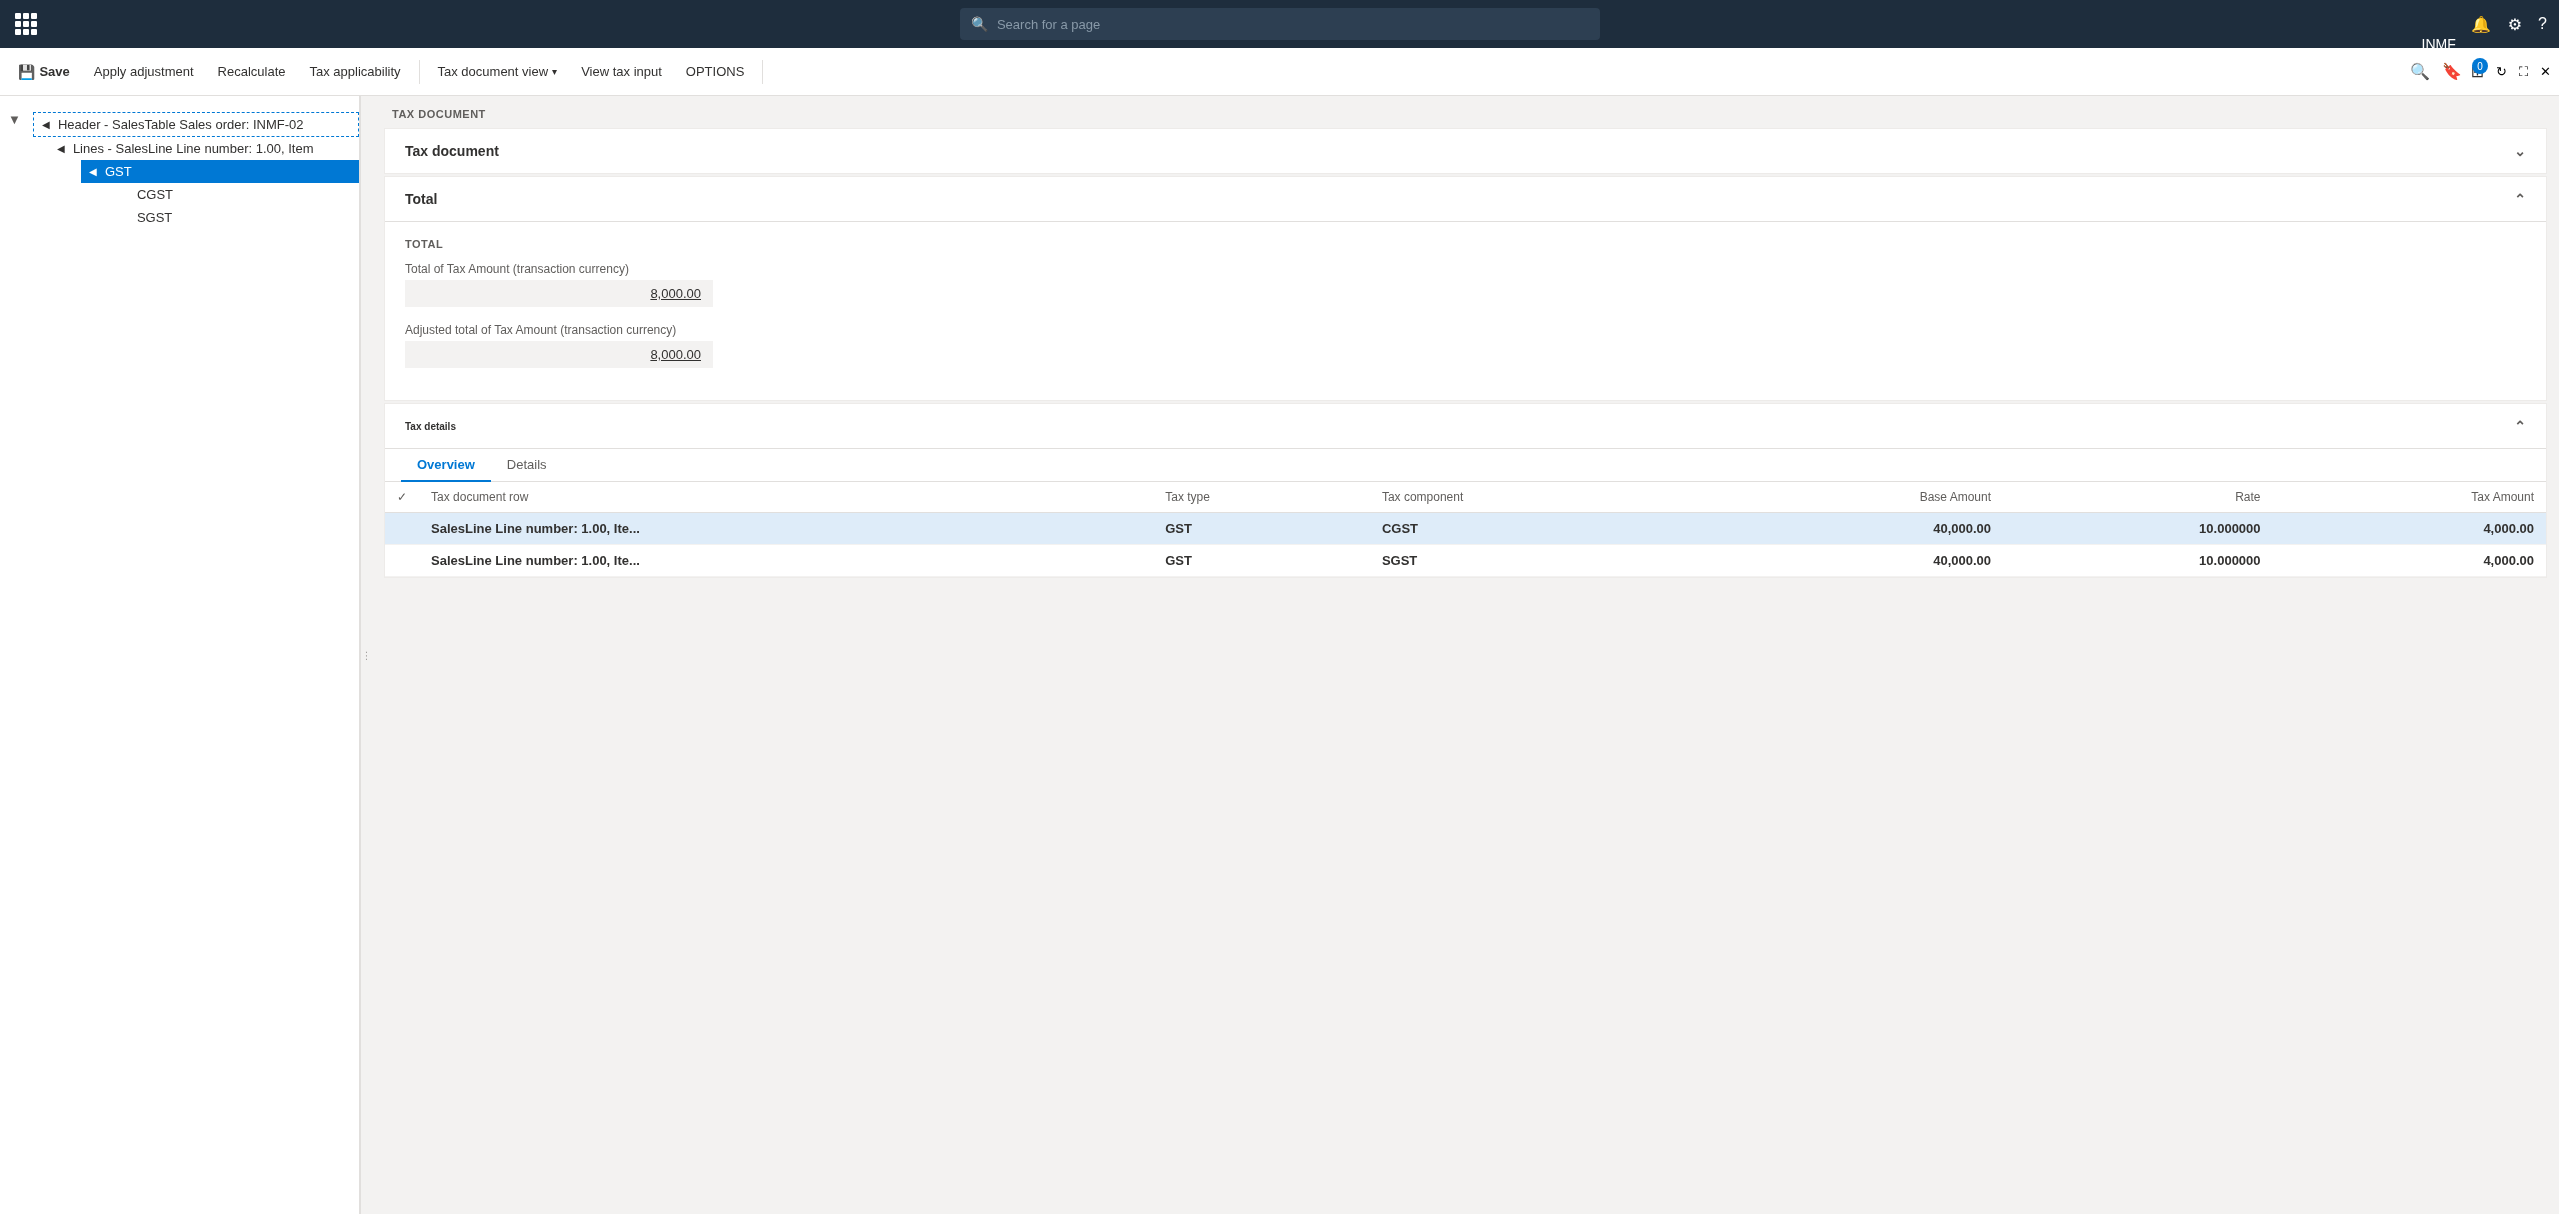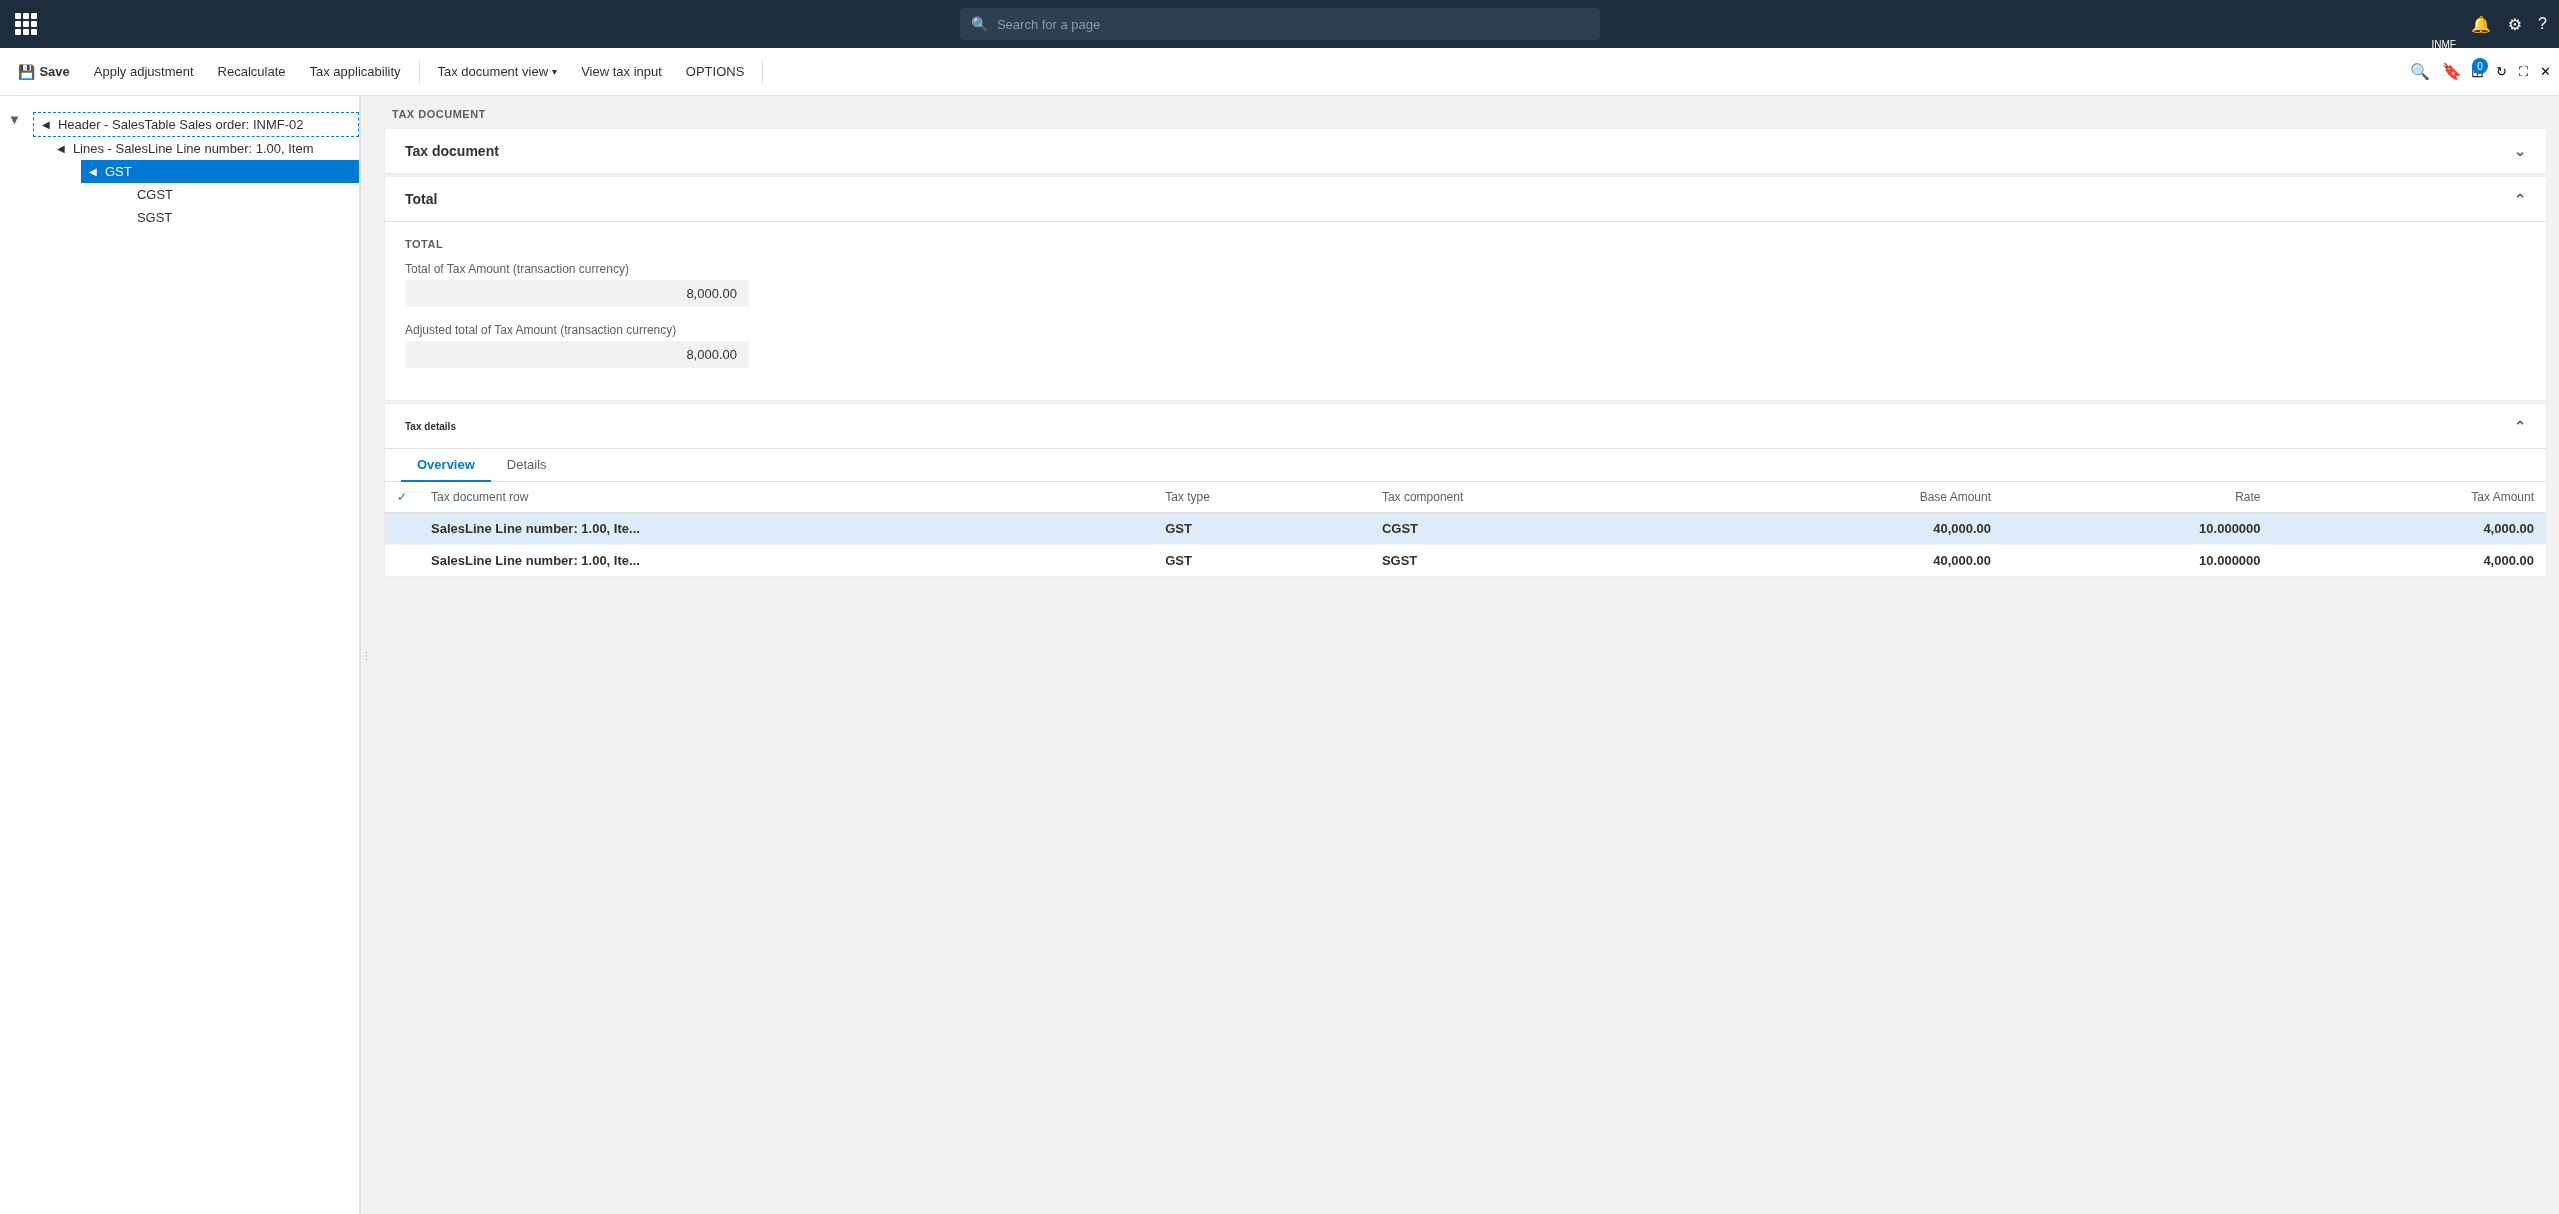--- a/index.html
+++ b/index.html
@@ -145,21 +145,22 @@
       letter-spacing: 0.5px;
     }
     .field-row { margin-bottom: 16px; }
     .field-label { font-size: 12px; color: #605e5c; margin-bottom: 4px; }
     .field-value {
       background: #f3f2f1;
       padding: 6px 12px;
       text-align: right;
       font-size: 13px;
       color: #323130;
-      width: 344px;
+      width: 308px;
+      text-decoration: underline;
     }
 
     
     .tabs {
       display: flex;
       border-bottom: 1px solid #e1dfdd;
       margin-bottom: 0;
       align-items: center;
     }
     .tab {
@@ -273,21 +274,21 @@
       </div>
     </div>
   </div>
 
   <div class="search-bar">
     <span style="color:#8899a8; font-size:14px;">🔍</span>
     <input type="text" placeholder="Search for a page" style="">
   </div>
 
   <div class="nav-right">
-    <span style="font-size:10px; font-weight:500;margin-top:40px;">INMF</span>
+    <span style="font-size:14px; font-weight:500;margin-top:40px;">INMF</span>
     <span style="font-size:16px;">🔔</span>
     <span style="font-size:16px;">⚙</span>
     <span style="font-size:16px;">?</span>
   </div>
 </div>
 
 <div class="command-bar">
   <button class="cmd-btn primary">
     <span style="font-size:14px;">💾</span>
     <span>Save</span>

